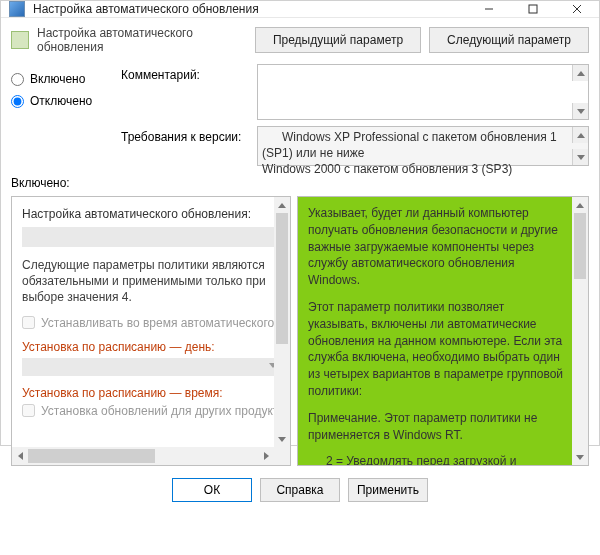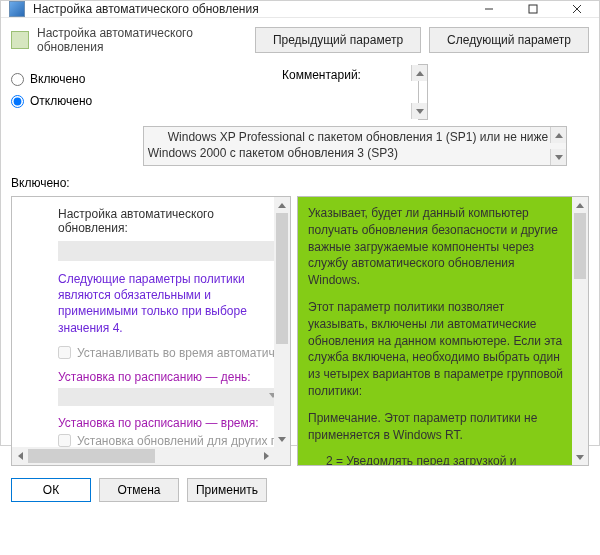--- a/index.html
+++ b/index.html
@@ -85,21 +85,20 @@
     gap:6px;
     height:22px;
     font-size:12px;
   }
   .radio-item input { margin:0; }
   .fields-col {
     flex:1;
     display:flex;
     flex-direction:column;
     gap:6px;
-    align-items:center;
   }
   .field-row { display:flex; align-items:flex-start; gap:6px; }
   .field-row .lbl { width:130px; padding-top:4px; font-size:12px; }
   .textarea-wrap {
     flex:1;
     position:relative;
     border:1px solid #bfbfbf;
     background:#fff;
     height:56px;
   }
@@ -147,45 +146,44 @@
     gap:6px;
     padding: 4px 10px 6px 10px;
     height: 280px;
   }
   .options-col {
     width:280px;
     border:1px solid #bfbfbf;
     background:#fff;
     position:relative;
     overflow:hidden;
-    padding-left:36px;
   }
   .options-inner {
     padding:10px 10px 10px 10px;
     color:#555;
     height: calc(100% - 18px);
     overflow:hidden;
   }
   .opt-title { font-size:12px; color:#333; margin-bottom:6px; }
   .opt-dropdown {
     height:20px;
     background:#e9e9e9;
     border:none;
     width:100%;
     margin-bottom:10px;
   }
-  .opt-text { font-size:12px; color:#6d28d9; line-height:1.35; margin-bottom:10px; }
+  .opt-text { font-size:12px; color:#404040; line-height:1.35; margin-bottom:10px; }
   .opt-check {
     display:flex; align-items:center; gap:6px;
     font-size:12px; color:#9a9a9a;
     margin-bottom:10px;
     white-space:nowrap; overflow:hidden;
   }
   .opt-check input { margin:0; }
-  .opt-label { font-size:12px; color:#a21caf; margin-bottom:4px; }
+  .opt-label { font-size:12px; color:#c2410c; margin-bottom:4px; }
   .opt-dd2 {
     height:18px;
     background:#e9e9e9;
     width:100%;
     margin-bottom:10px;
     position:relative;
   }
   .opt-dd2::after {
     content:"";
     position:absolute; right:3px; top:5px;
@@ -253,21 +251,21 @@
   .help-vtrack {
     position:absolute; right:0; top:16px; bottom:16px; width:16px; background:#f1f1f1;
   }
   .help-vthumb {
     position:absolute; top:0; left:2px; width:12px; height:28%; background:#cfcfcf;
   }
 
   
   .footer {
     display:flex;
-    justify-content:flex-start;
+    justify-content:center;
     gap:8px;
     padding: 6px 10px 10px 10px;
   }
   .footer button {
     height:24px;
     min-width:80px;
     background:#efefef;
     border:1px solid #bfbfbf;
     font-family:inherit;
     font-size:12px;
@@ -336,20 +334,21 @@
           <div class="textarea-inner" contenteditable="true" style=""></div>
           <div class="mini-scroll-up">
               <div class="tri-up"></div>
             </div>
           <div class="mini-scroll-down">
               <div class="tri-down"></div>
             </div>
         </div>
       </div>
       <div class="field-row">
+        <div class="lbl">Требования к версии:</div>
         <div class="req-box">
           <span style="white-space:pre-line;margin-left:20px;">Windows XP Professional с пакетом обновления 1 (SP1) или не ниже
 Windows 2000 с пакетом обновления 3 (SP3)</span>
           <div class="mini-scroll-up">
               <div class="tri-up"></div>
             </div>
           <div class="mini-scroll-down">
               <div class="tri-down"></div>
             </div>
         </div>
@@ -419,17 +418,17 @@
         </div>
       <div class="help-vscroll-down">
           <div class="tri-down"></div>
         </div>
     </div>
 
   </div>
 
   <div class="footer">
     <button class="primary">ОК</button>
-    <button>Отмена</button>
+    <button>Справка</button>
     <button>Применить</button>
   </div>
 
 </div>
 
 </body></html>

